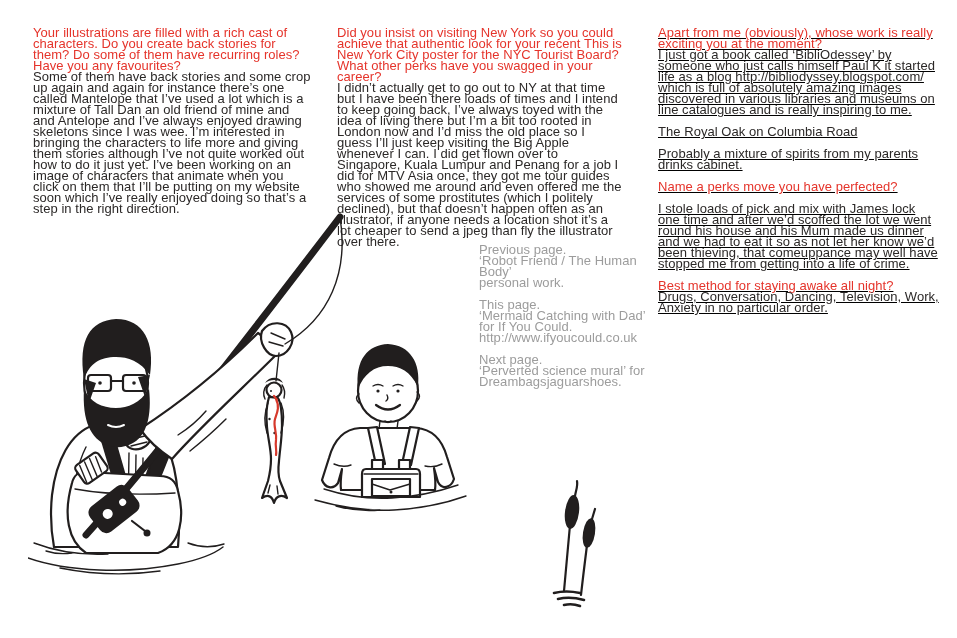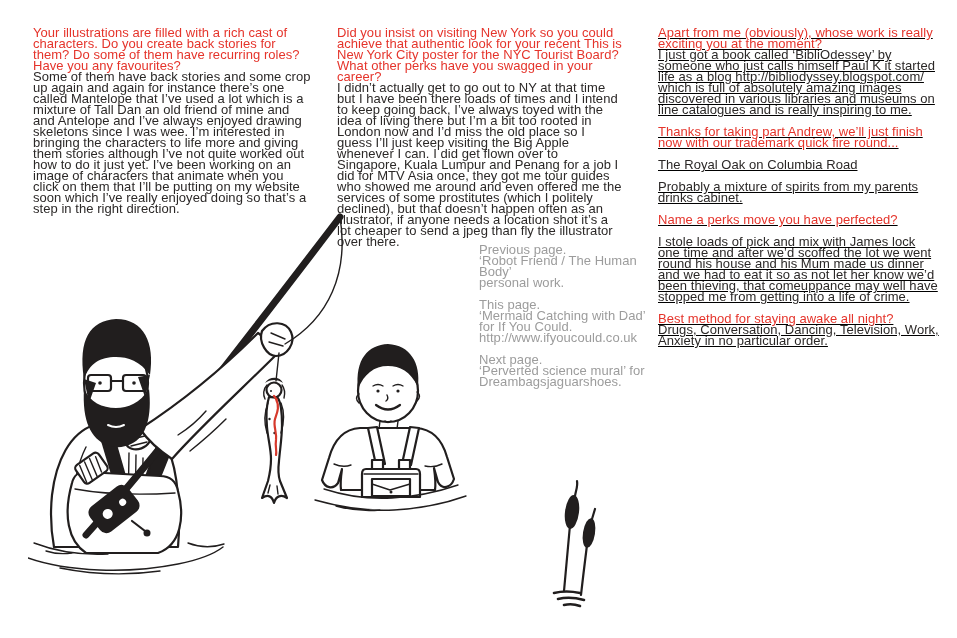--- a/index.html
+++ b/index.html
@@ -58,24 +58,20 @@
 ‘Perverted science mural’ for
 Dreambagsjaguarshoes.</p>
   </div>
 
   <div class="col" id="col-right">
     <div class="qa-block">
       <p class="question">Apart from me (obviously), whose work is really exciting you at the moment?</p>
       <p class="answer">I just got a book called ‘BibliOdessey’ by someone who just calls himself Paul K it started life as a blog http://bibliodyssey.blogspot.com/ which is full of absolutely amazing images discovered in various libraries and museums on line catalogues and is really inspiring to me.</p>
     </div>
     <div class="qa-block">
-      <p class="question">Thanks for taking part Andrew, we’ll just finish now with our trademark quick fire round...</p>
-
-    </div>
-    <div class="qa-block">
       <p class="answer">The Royal Oak on Columbia Road</p>
     </div>
     <div class="qa-block">
       <p class="answer">Probably a mixture of spirits from my parents drinks cabinet.</p>
     </div>
     <div class="qa-block">
       <p class="question">Name a perks move you have perfected?</p>
     </div>
     <div class="qa-block">
       <p class="answer">I stole loads of pick and mix with James lock one time and after we’d scoffed the lot we went round his house and his Mum made us dinner and we had to eat it so as not let her know we’d been thieving, that comeuppance may well have stopped me from getting into a life of crime.</p>

